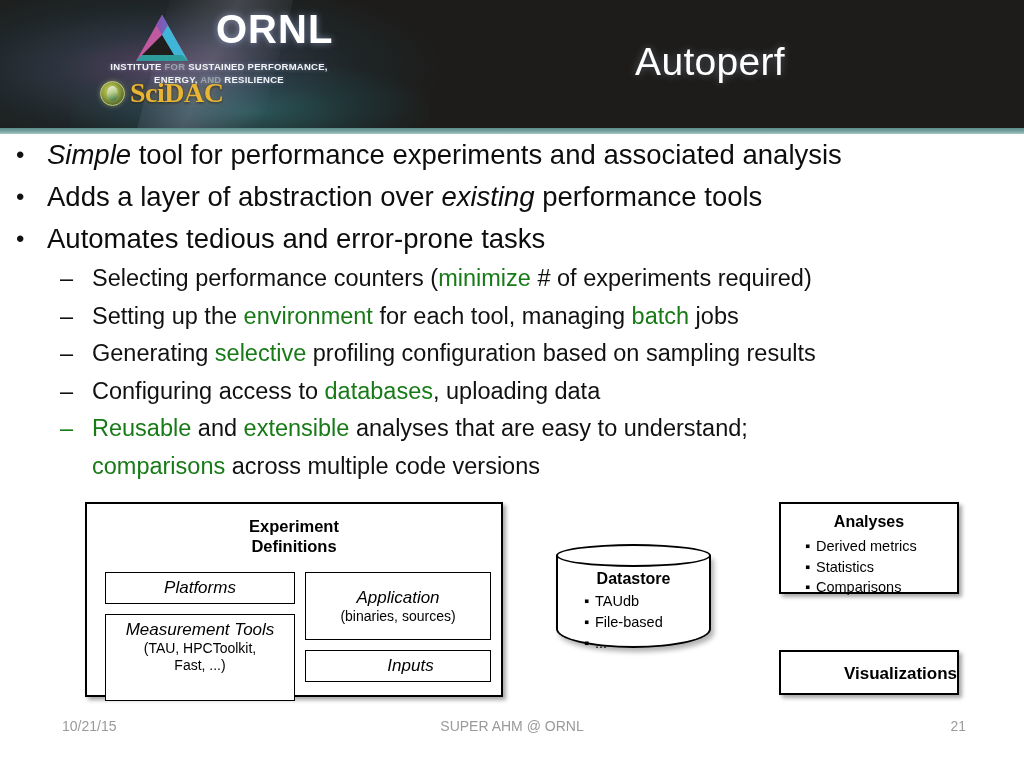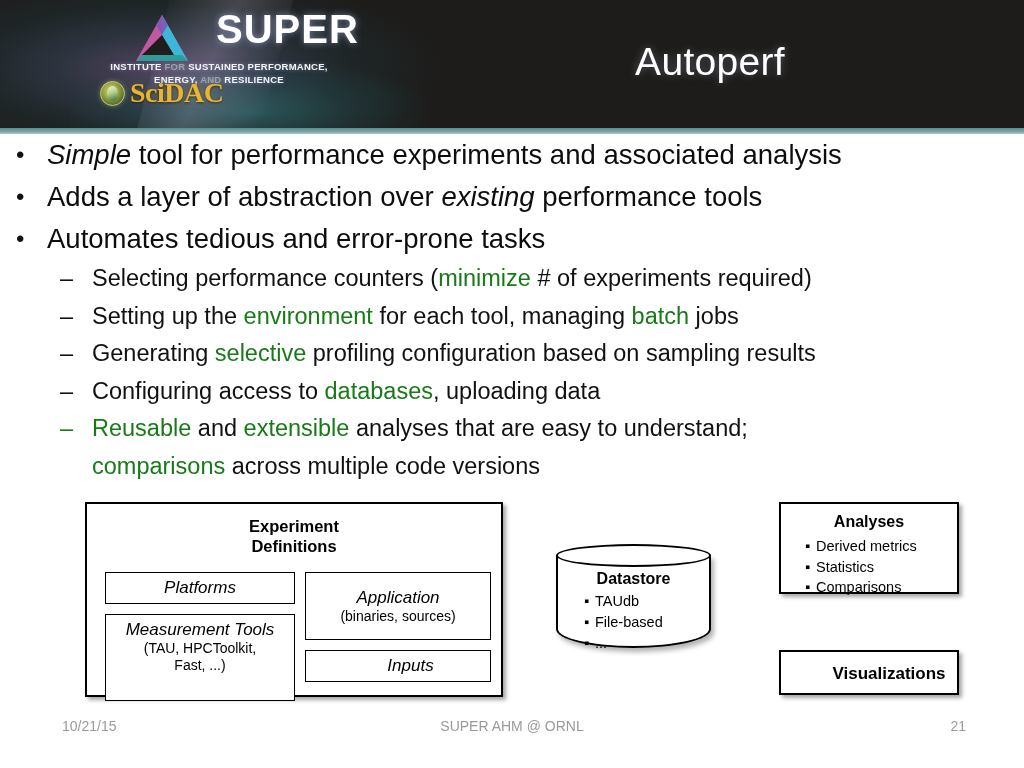--- a/index.html
+++ b/index.html
@@ -218,21 +218,21 @@
   }
   .an-list {
     position: absolute; left: 24px; top: 32px;
     font-size: 14.5px; line-height: 20.5px; color: #000;
   }
   .an-list .sq { display: inline-block; width: 11px; }
 
   .bx-visual { left: 779px; top: 158px; width: 180px; height: 45px; }
   .vis-label {
     position: absolute; left: 0; top: 12px; width: 100%;
-    text-align: center; font-size: 17px; font-weight: bold; color: #000; margin-left: 20px;
+    text-align: right; font-size: 17px; font-weight: bold; color: #000;
   }
 
   
   .footer {
     position: absolute; left: 0; top: 718px;
     width: 1024px; height: 30px;
     color: #9a9a9a; font-size: 14px;
   }
   .f-date { position: absolute; left: 62px; top: 0; }
   .f-center { position: absolute; left: 0; top: 0; width: 1024px; text-align: center; }
@@ -247,21 +247,21 @@
   <div class="header-streak"></div>
 
   <div class="super-logo">
     <svg class="penrose" width="88" height="56" viewBox="0 0 88 56">
       <polygon points="44,4 18,50 30,50 44,24 58,50 70,50" fill="#c05aa0"></polygon>
       <polygon points="44,4 70,50 58,50 44,24" fill="#3fb6d8"></polygon>
       <polygon points="18,50 70,50 64,44 24,44" fill="#2f9c9c"></polygon>
       <polygon points="44,4 50,14 44,24 38,14" fill="#7f55b5" opacity="0.85"></polygon>
       <polygon points="24,44 44,24 56,44" fill="#1f1e1c"></polygon>
     </svg>
-    <div class="super-word">SUPER</div>
+    <div class="super-word">ORNL</div>
   </div>
 
   <div class="super-tag">
     <span>INSTITUTE</span>
     <span class="dim">FOR</span>
     <span>SUSTAINED PERFORMANCE,</span><br>
     <span>ENERGY,</span>
     <span class="dim">AND</span>
     <span>RESILIENCE</span>
   </div>

